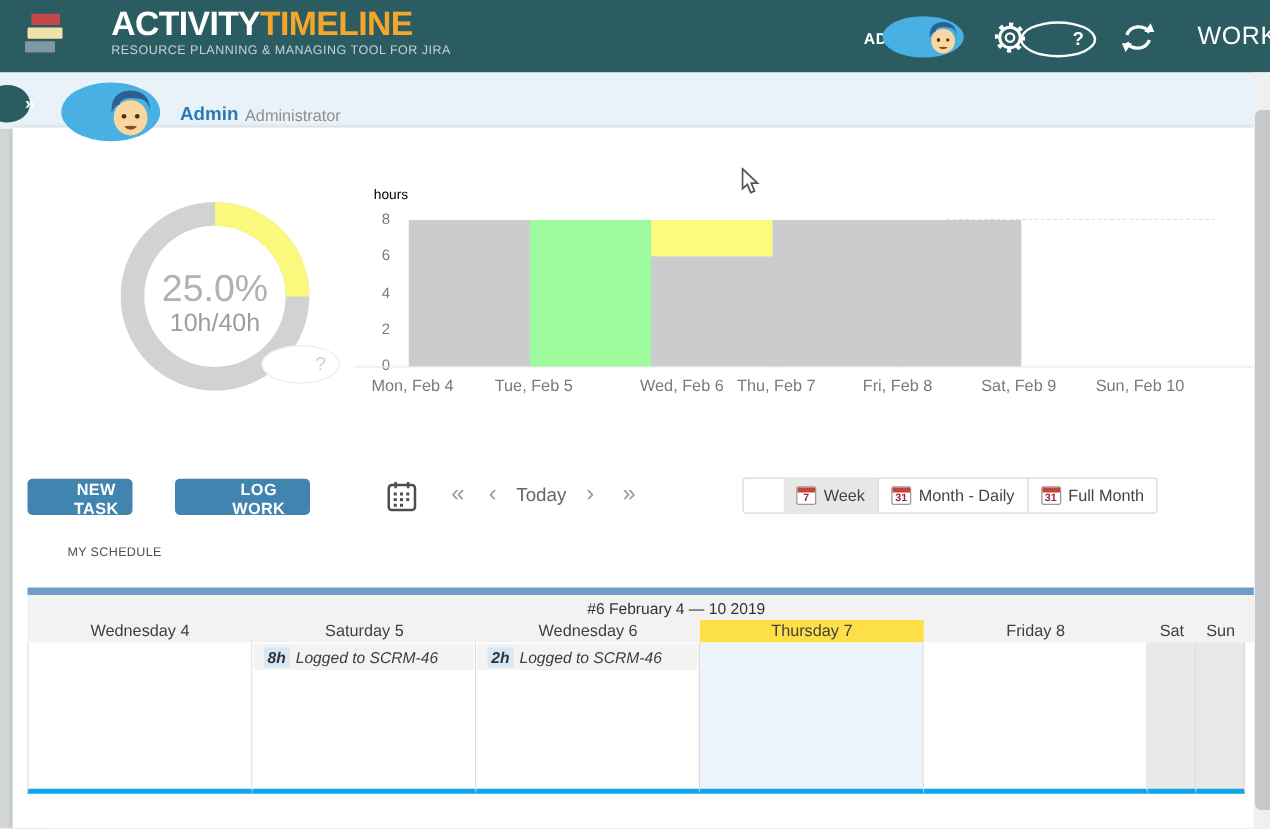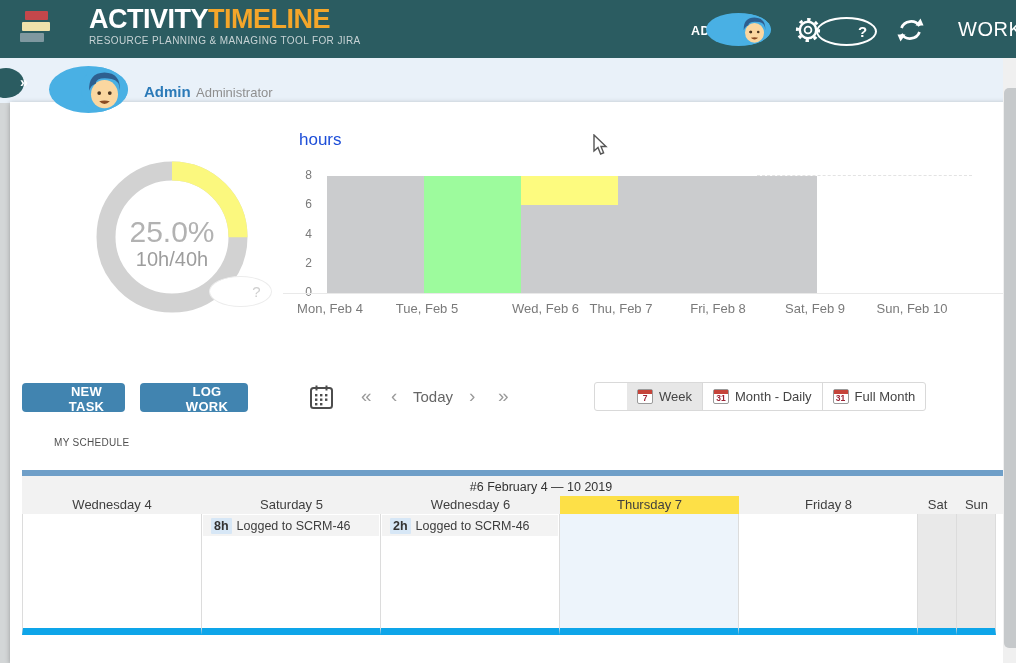--- a/index.html
+++ b/index.html
@@ -45,32 +45,32 @@
   .z{z-index:3;}
 
   
   .donut-wrap{left:55px;top:152px;width:170px;height:170px;}
   .donut-pct{left:55px;top:215px;width:170px;text-align:center;font-size:30px;color:#b2b2b2;}
   .donut-hours{left:55px;top:248px;width:170px;text-align:center;font-size:20px;color:#9d9d9d;}
   .donut-help{left:209px;top:276px;width:29px;height:29px;border:1px solid #ececec;border-radius:50%;
               color:#cfcfcf;font-size:15px;text-align:center;line-height:29px;background:#fff;}
 
   
-  .chart-title{left:267px;top:130px;font-size:17px;color:#1d4ed8;}
+  .chart-title{left:267px;top:150px;font-size:11px;color:#000000;}
   .ytick{width:22px;text-align:right;font-size:12px;color:#7a7a7a;}
   .baseline{left:283px;top:293px;width:707px;height:1px;background:#e9e9e9;}
   .topdash{left:757px;top:175px;width:183px;border-top:1px dashed #e3e3e3;}
   .bar-seg{position:absolute;width:100%;}
   .bar-col{position:absolute;}
   .xlabel{position:absolute;top:301px;width:110px;text-align:center;font-size:13px;color:#7a7a7a;}
 
   
   .btn-blue{height:29px;background:#4184b0;border:none;border-radius:4px;color:#ffffff;
             font-family:inherit;font-size:13px;font-weight:bold;letter-spacing:0.3px;cursor:pointer;}
-  .btn-newtask{left:22px;top:383px;width:103px;}
+  .btn-newtask{left:22px;top:383px;width:84px;}
   .btn-logwork{left:140px;top:383px;width:108px;}
   .cal-btn{left:277px;top:384px;width:26px;height:27px;cursor:pointer;}
   .nav-arrow{top:385px;font-size:19px;color:#9a9a9a;cursor:pointer;}
   .nav-today{left:381px;top:388px;font-size:15px;color:#666666;cursor:pointer;}
 
   .viewgroup{left:594px;top:382px;height:29px;display:flex;border:1px solid #d9d9d9;border-radius:3px;
              background:#ffffff;box-sizing:border-box;}
   .viewseg{display:flex;align-items:center;gap:6px;padding:0 10px;border-right:1px solid #d9d9d9;
            font-size:13px;color:#444444;cursor:pointer;white-space:nowrap;}
   .viewseg:last-child{border-right:none;}
@@ -83,21 +83,21 @@
 
   
   .sched-title{left:22px;top:437px;font-size:10px;color:#4f4f4f;letter-spacing:0.3px;}
   .sched-bluebar{left:22px;top:470px;width:974px;height:6px;background:#6f9fc8;}
   .sched-head{left:22px;top:476px;width:974px;height:38px;background:#f2f2f2;}
   .week-title{left:22px;top:480px;width:974px;text-align:center;font-size:12.5px;color:#333333;}
   .dayhead{position:absolute;top:20px;height:18px;text-align:center;font-size:13px;color:#3f3f3f;box-sizing:border-box;}
   .dayhead.today{background:#fde047;}
   .sched-body{left:22px;top:514px;width:974px;height:122px;}
   .daycell{position:absolute;top:0;height:121px;background:#ffffff;border-right:1px solid #dcdcdc;
-           border-bottom:7px solid #0ea5e9;box-sizing:border-box;}
+           border-bottom:4px solid #0ea5e9;box-sizing:border-box;font-style:italic;}
   .daycell.first{border-left:1px solid #dcdcdc;}
   .daycell.today{background:#edf4fb;}
   .daycell.weekend{background:#e9e9e9;}
   .entry{position:absolute;left:1px;top:1px;right:1px;height:21px;background:#f3f3f3;
          display:flex;align-items:center;padding-left:8px;box-sizing:border-box;cursor:pointer;}
   .entry .hrs{background:#d7e7f6;font-size:12.5px;font-weight:bold;color:#333333;padding:1px 3px;border-radius:1px;}
   .entry .txt{font-size:12.5px;color:#3d3d3d;margin-left:5px;white-space:nowrap;}
 
   
   .sb-track{left:1003px;top:58px;width:13px;height:605px;background:#f0f0f0;z-index:8;}

